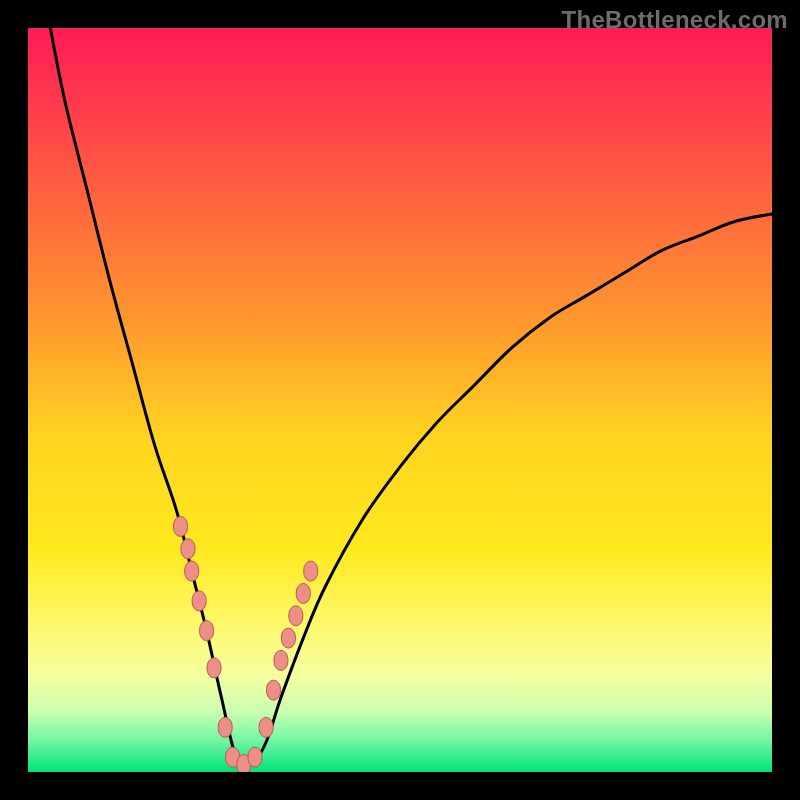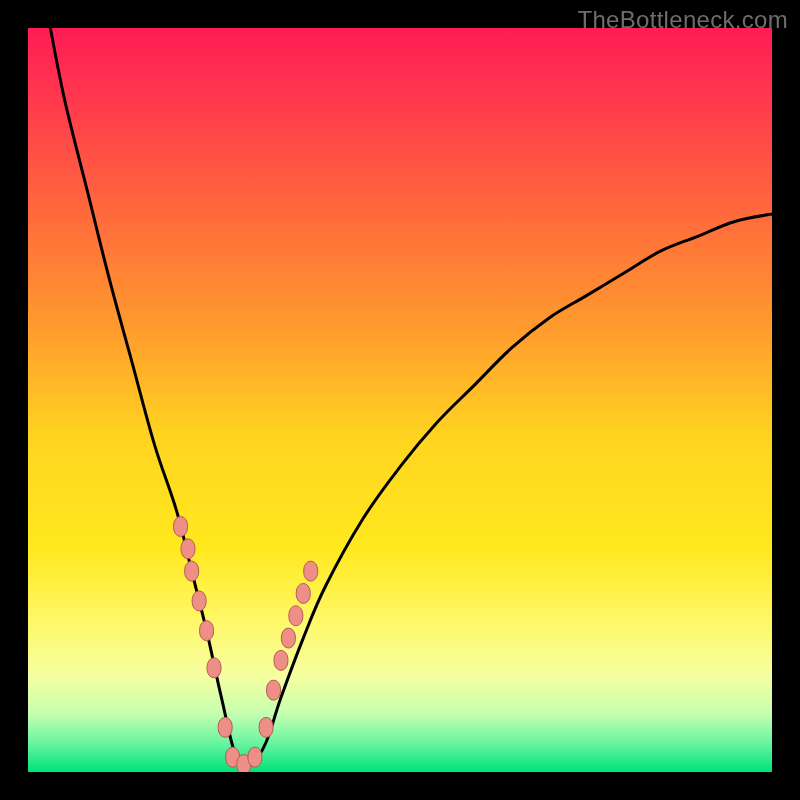--- a/index.html
+++ b/index.html
@@ -25,21 +25,21 @@
   .curve-layer {
     position: absolute;
     inset: 0;
   }
   .watermark {
     position: absolute;
     top: 6px;
     right: 12px;
     font-family: Arial, Helvetica, sans-serif;
     font-size: 24px;
-    font-weight: 400;
+    font-weight: 700;
     color: #6d6d6d;
     letter-spacing: 0.3px;
   }
 </style>
 </head>
 <body>
 
 <div class="frame">
   <div class="plot-area">
     <svg class="gradient-bg" viewBox="0 0 744 744" preserveAspectRatio="none">

